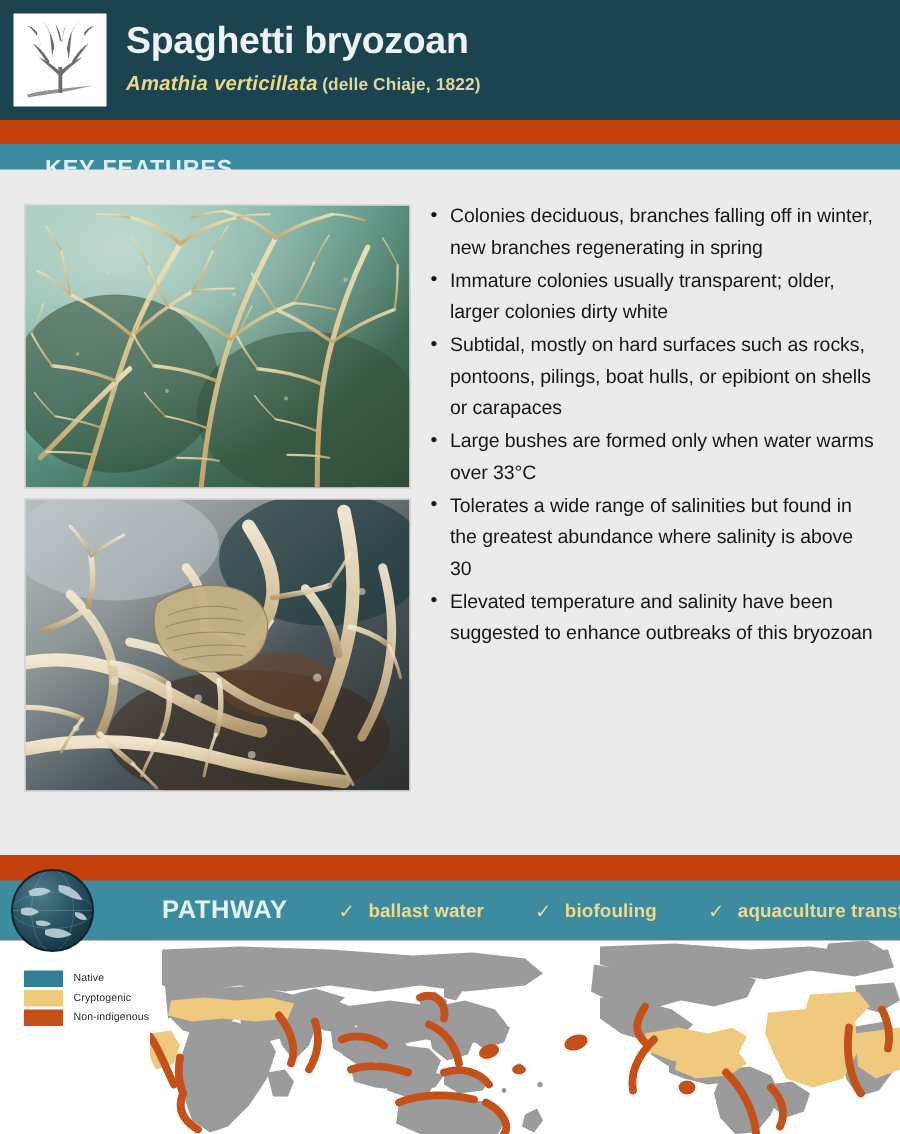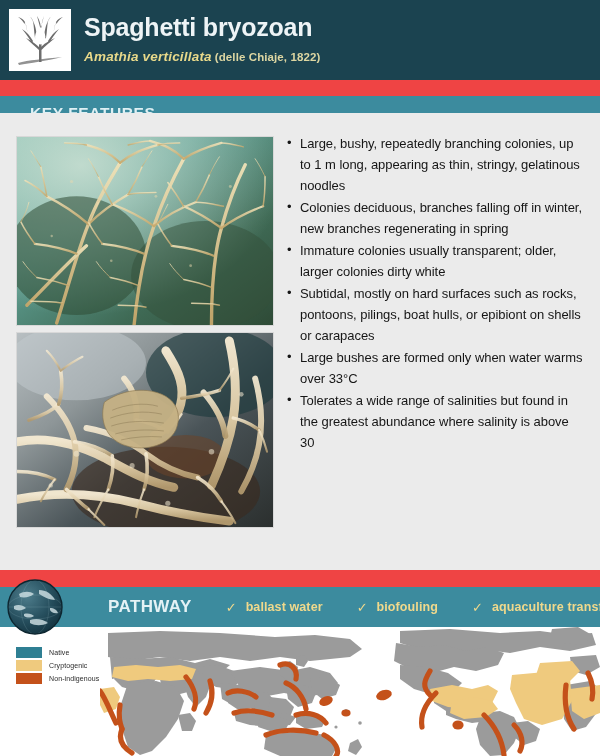--- a/index.html
+++ b/index.html
@@ -2,21 +2,21 @@
 <html><head>
 <meta charset="utf-8">
 <style>
   * { box-sizing: border-box; margin: 0; padding: 0; }
   html, body {
     width: 600px; height: 756px;
     background: #ffffff;
     font-family: "Liberation Sans", sans-serif;
     overflow: hidden;
   }
-  .sheet { position: relative; width: 600px; height: 756px; background: #ef4444; }
+  .sheet { position: relative; width: 600px; height: 756px; background: #c2410c; }
 
   
   .header {
     position: absolute; left: 0; top: 0; width: 600px; height: 80px;
     background: #1b4350;
     display: flex; align-items: center;
   }
   .logo-box {
     width: 62px; height: 62px; margin-left: 9px; margin-right: 13px;
     background: #ffffff; flex: 0 0 auto;
@@ -325,26 +325,26 @@
             <circle cx="116" cy="134" r="2.6"></circle>
           <circle cx="196" cy="120" r="2.8"></circle>
             <circle cx="226" cy="62" r="2.4"></circle>
           <circle cx="34" cy="154" r="2.2"></circle>
             <circle cx="152" cy="172" r="2.6"></circle>
         </g>
       </svg>
     </div>
 
     <div class="bullets">
-      <div class="bullet">Large, bushy, repeatedly branching colonies, up to 1 m long, appearing as thin, stringy, gelatinous noodles</div>
       <div class="bullet">Colonies deciduous, branches falling off in winter, new branches regenerating in spring</div>
       <div class="bullet">Immature colonies usually transparent; older, larger colonies dirty white</div>
       <div class="bullet">Subtidal, mostly on hard surfaces such as rocks, pontoons, pilings, boat hulls, or epibiont on shells or carapaces</div>
       <div class="bullet">Large bushes are formed only when water warms over 33°C</div>
       <div class="bullet">Tolerates a wide range of salinities but found in the greatest abundance where salinity is above 30</div>
+      <div class="bullet">Elevated temperature and salinity have been suggested to enhance outbreaks of this bryozoan</div>
     </div>
   </div>
 
   <div class="pathway">
     <span class="pw-label">PATHWAY</span>
     <div class="pw-items">
       <div class="pw-item">
         <span class="check">✓</span>
         <span class="pw-text">ballast water</span>
       </div>

